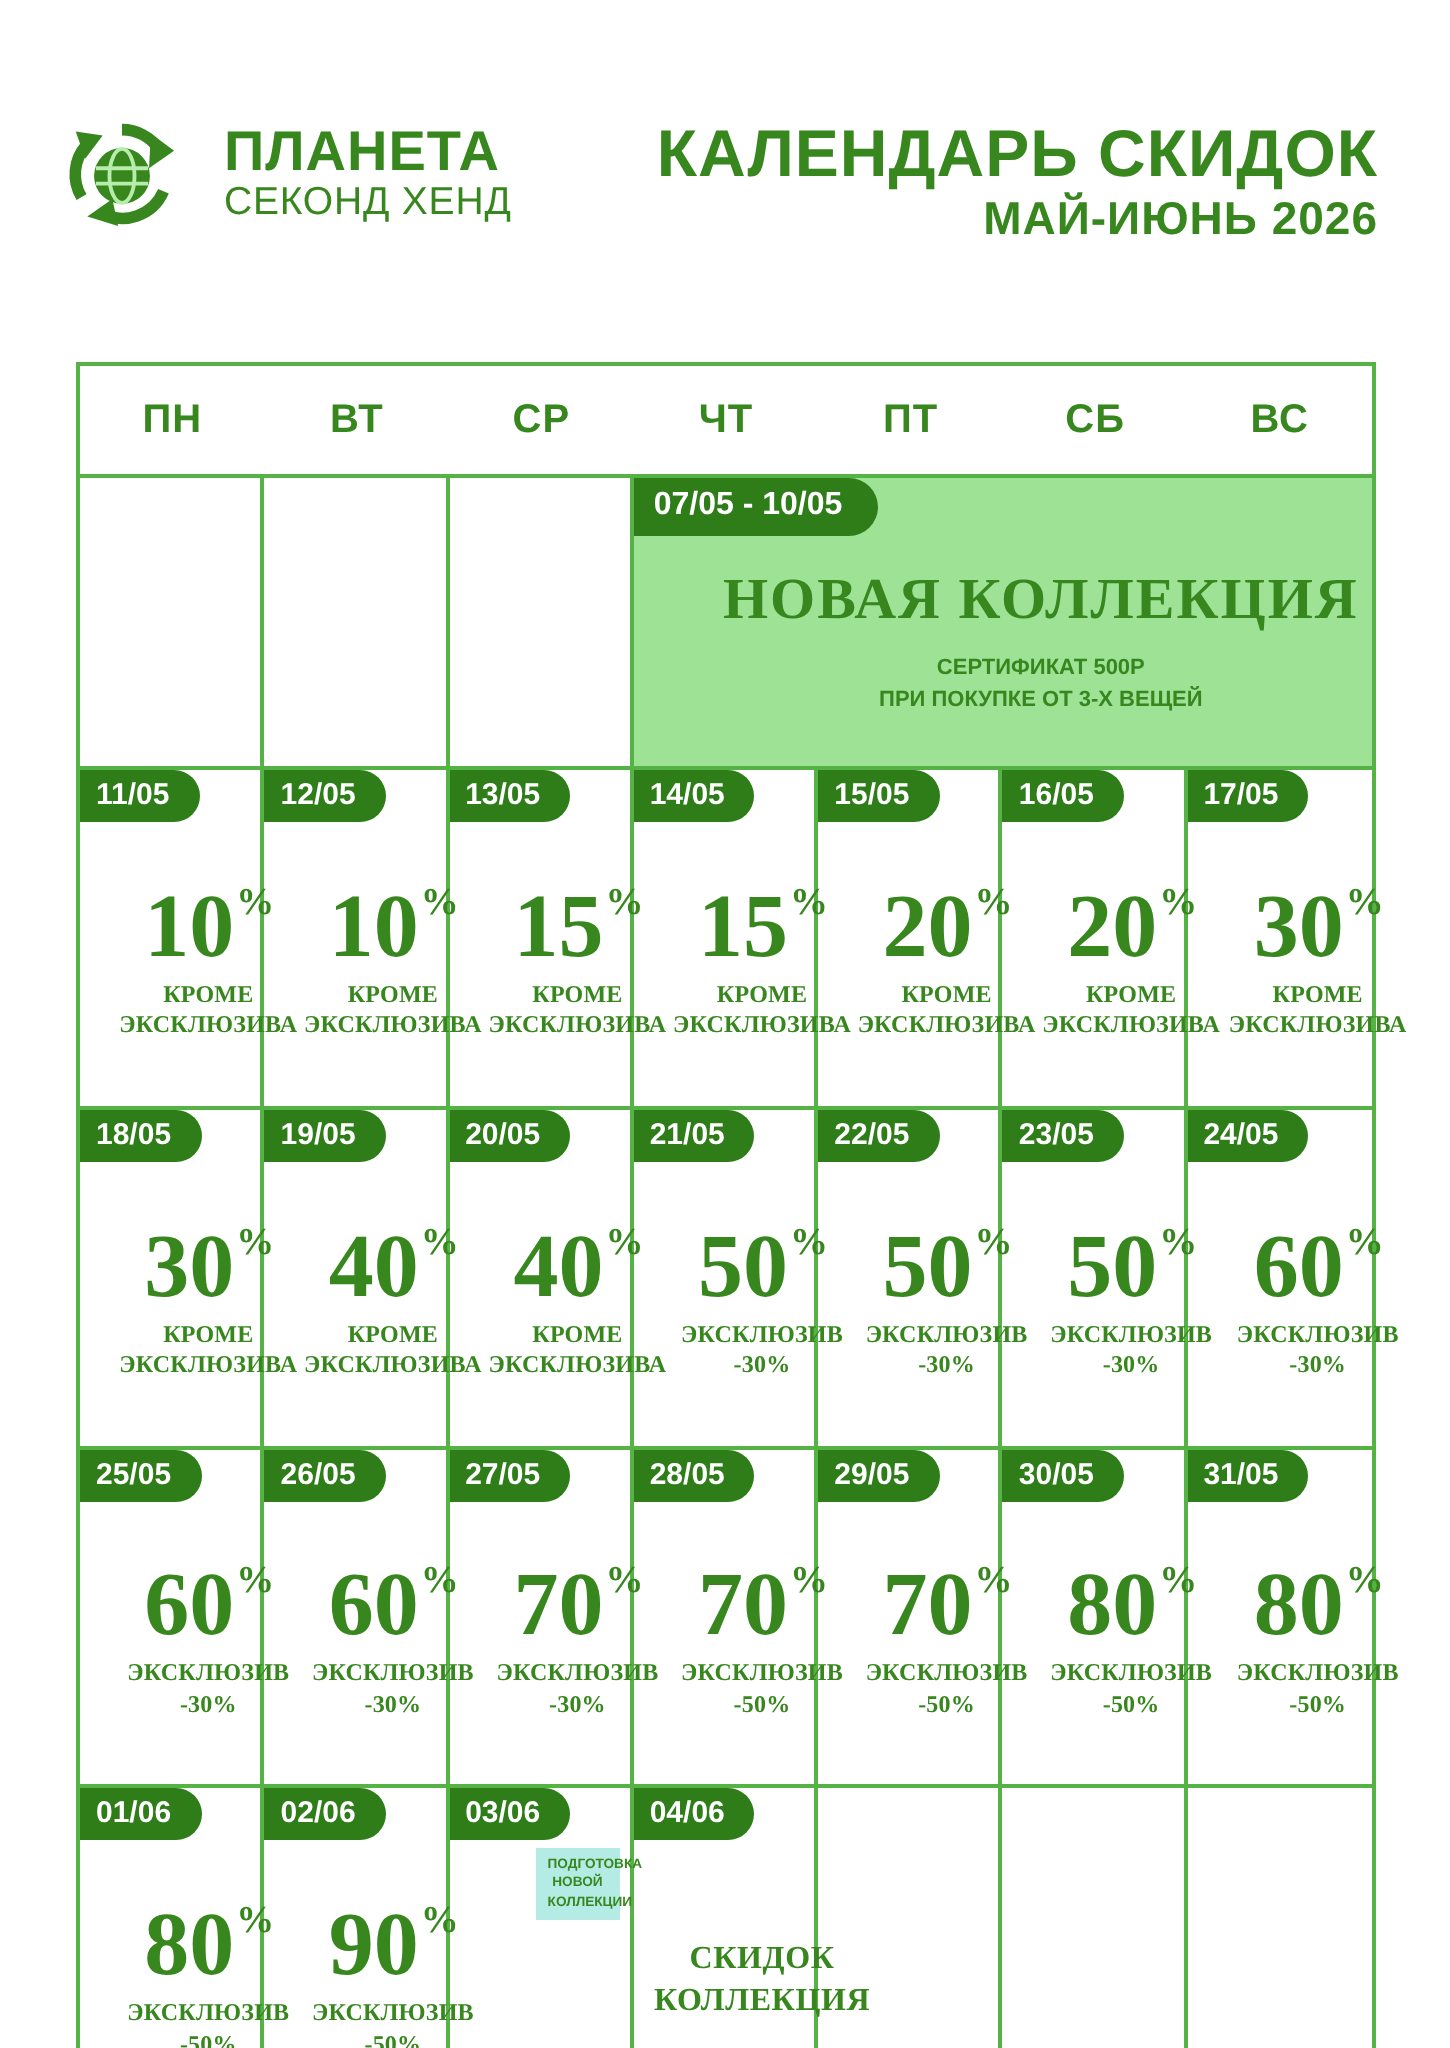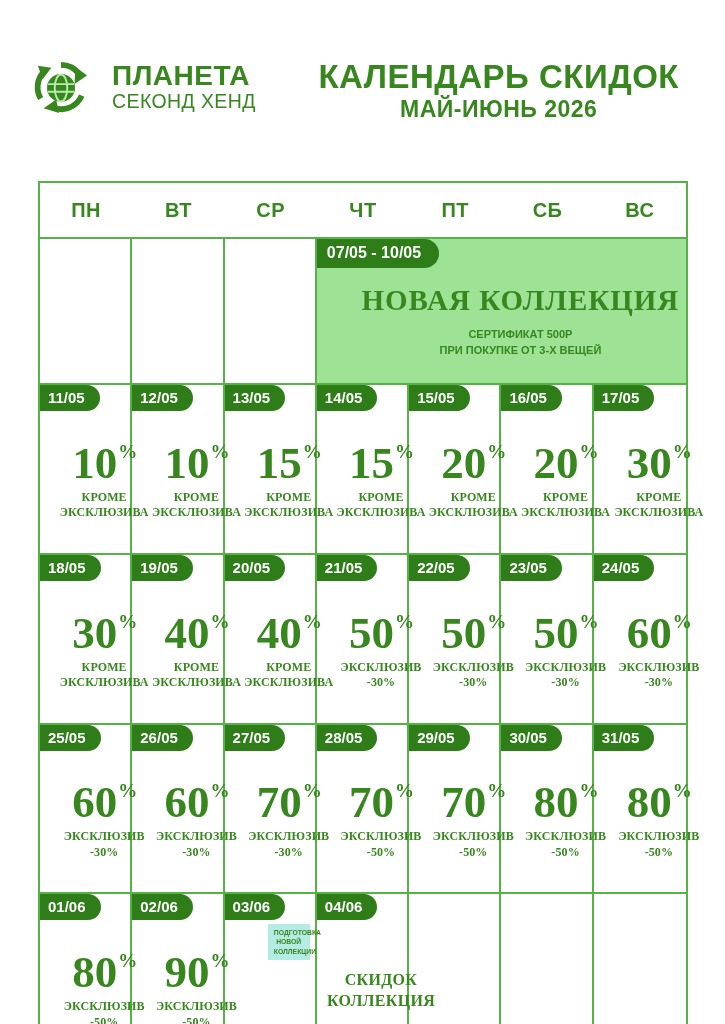--- a/index.html
+++ b/index.html
@@ -14,21 +14,21 @@
   body{
     width:725px;height:1024px;position:relative;overflow:hidden;
     font-family:"Liberation Sans",sans-serif;color:var(--green-text);
   }
   
   .logo{position:absolute;left:34px;top:60px;display:flex;align-items:center;gap:24px;}
   .logo svg{width:54px;height:54px;display:block;}
   .logo-text{display:flex;flex-direction:column;line-height:1;}
   .logo-line1{font-size:28px;font-weight:800;letter-spacing:.5px;}
   .logo-line2{font-size:19.5px;font-weight:400;letter-spacing:.4px;margin-top:2px;}
-  .title-block{position:absolute;right:46px;top:58px;text-align:center;line-height:1.15;}
+  .title-block{position:absolute;right:36px;top:58px;text-align:right;line-height:1.15;}
   .title-main{font-size:33px;font-weight:800;letter-spacing:.5px;}
   .title-sub{font-size:23px;font-weight:800;letter-spacing:.5px;}
   
   .calendar{
     position:absolute;left:38px;top:181px;width:650px;height:883px;
     display:grid;grid-template-columns:repeat(7,1fr);
     grid-template-rows:54px 146px repeat(4,1fr);
     border:2px solid var(--green-border);background:#fff;
   }
   .hcell{display:flex;align-items:center;justify-content:center;

